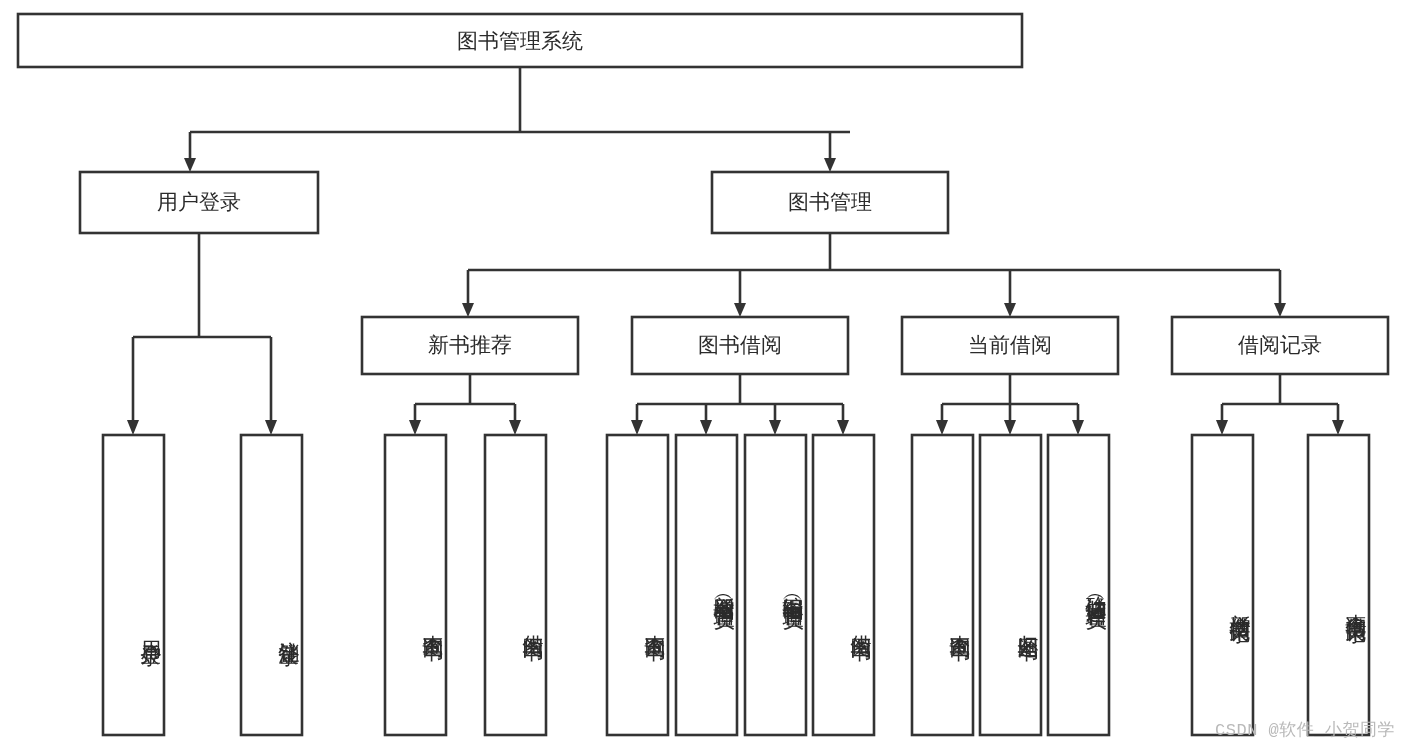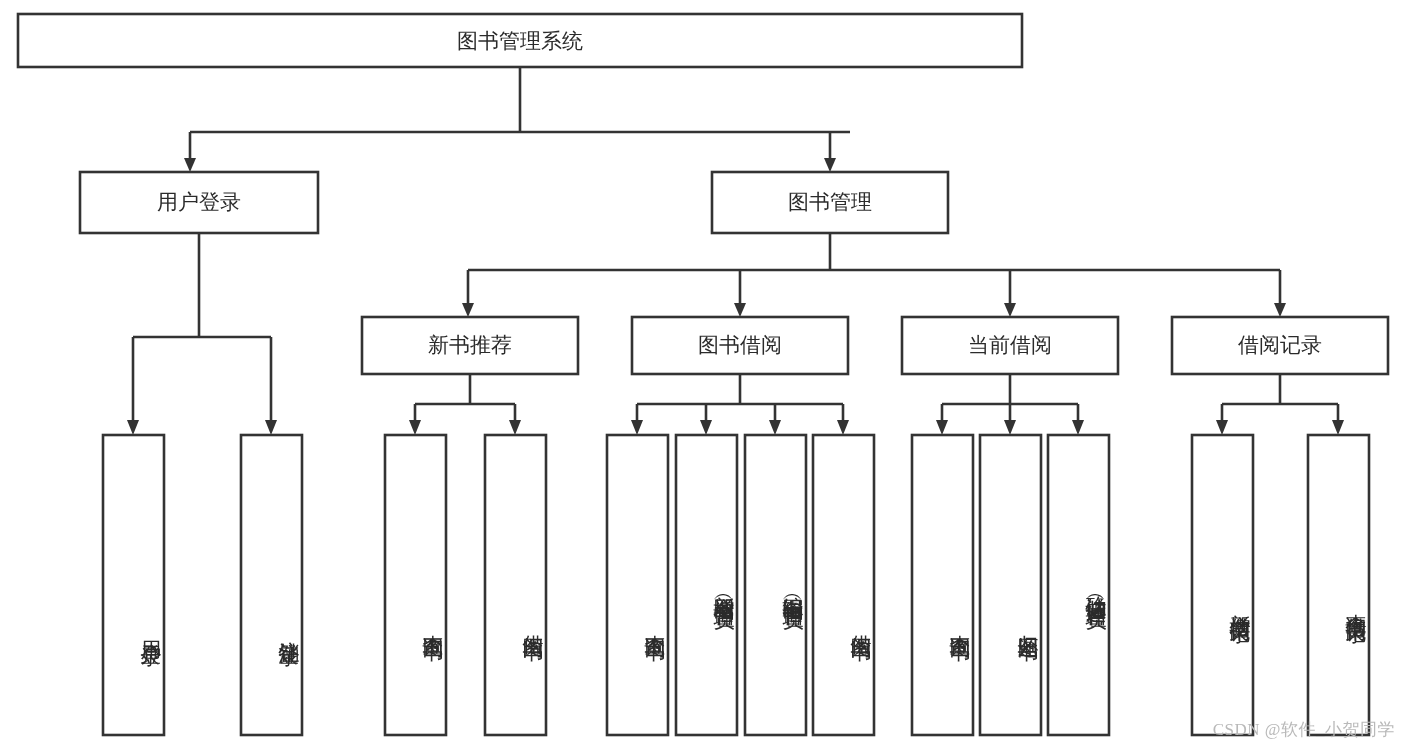--- a/index.html
+++ b/index.html
@@ -61,21 +61,21 @@
     white-space: nowrap;
     pointer-events: none;
     display: flex;
     align-items: flex-start;
     justify-content: center;
   }
   .watermark {
     position: absolute;
     right: 10px;
     bottom: 6px;
-    font-family: Liberation Serif, serif;
+    font-family: Liberation Mono, monospace;
     font-size: 17px;
     color: #b9b9b9;
     letter-spacing: 0.5px;
     user-select: none;
   }
 </style>
 </head>
 <body>
 
 <div id="diagram-root">

